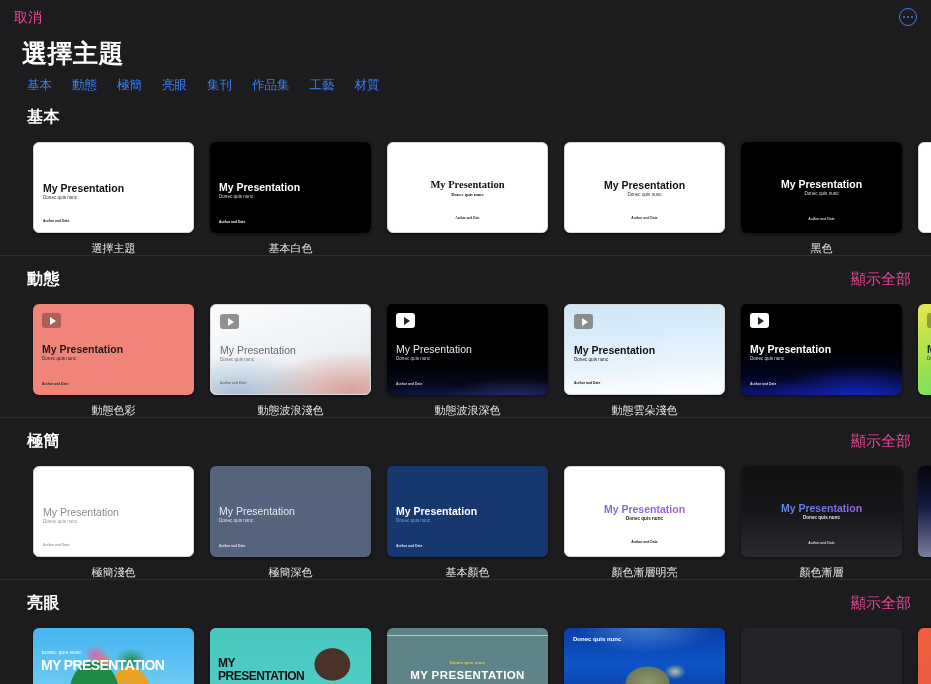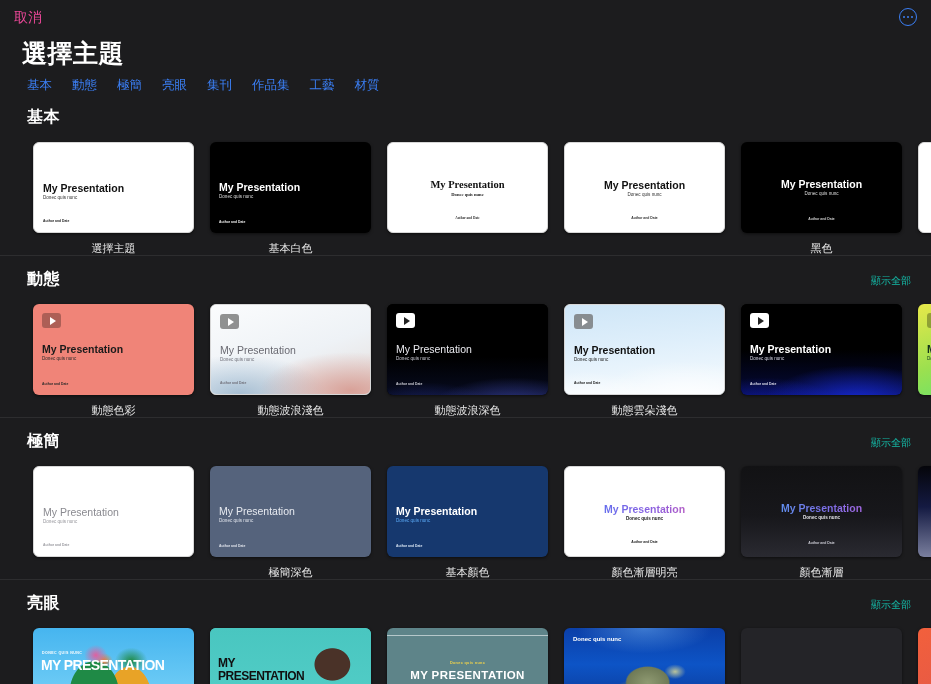--- a/index.html
+++ b/index.html
@@ -40,21 +40,21 @@
   }
 
   
   .section { position: relative; padding: 0 0 0 0; }
   .section + .section { border-top: 1px solid #2d2d2f; }
   .section-head {
     display: flex; align-items: baseline; justify-content: space-between;
     padding: 13px 20px 0 27px;
   }
   .section-title { font-size: 16px; font-weight: 700; letter-spacing: .5px; }
-  .show-all { color: #14b8a6; font-size: 10px; cursor: pointer; }
+  .show-all { color: #ec4899; font-size: 15px; cursor: pointer; }
 
   .row {
     display: flex; gap: 16px; padding: 14px 0 0 33px;
     overflow: hidden;
   }
   .cell { width: 161px; flex: 0 0 161px; }
   .thumb {
     width: 161px; height: 91px; border-radius: 6px; overflow: hidden;
     position: relative; background: #fff;
     box-shadow: 0 1px 3px rgba(0,0,0,.55);
@@ -309,20 +309,21 @@
     <div class="row">
 
       <div class="cell">
         <div class="thumb bordered" style="background:#ffffff">
           <div class="slide lay-left thin">
             <div class="s-title" style="color:#8a8a90">My Presentation</div>
             <div class="s-sub" style="color:#96969c">Donec quis nunc</div>
             <div class="s-foot" style="color:#9a9aa0">Author and Date</div>
           </div>
         </div>
+        <div class="cap">極簡淺色</div>
       </div>
 
       <div class="cell">
         <div class="thumb" style="background:#55637c">
           <div class="slide lay-left thin">
             <div class="s-title" style="color:#e7eaf0">My Presentation</div>
             <div class="s-sub" style="color:#dfe3eb">Donec quis nunc</div>
             <div class="s-foot" style="color:#dfe3eb">Author and Date</div>
           </div>
         </div>

